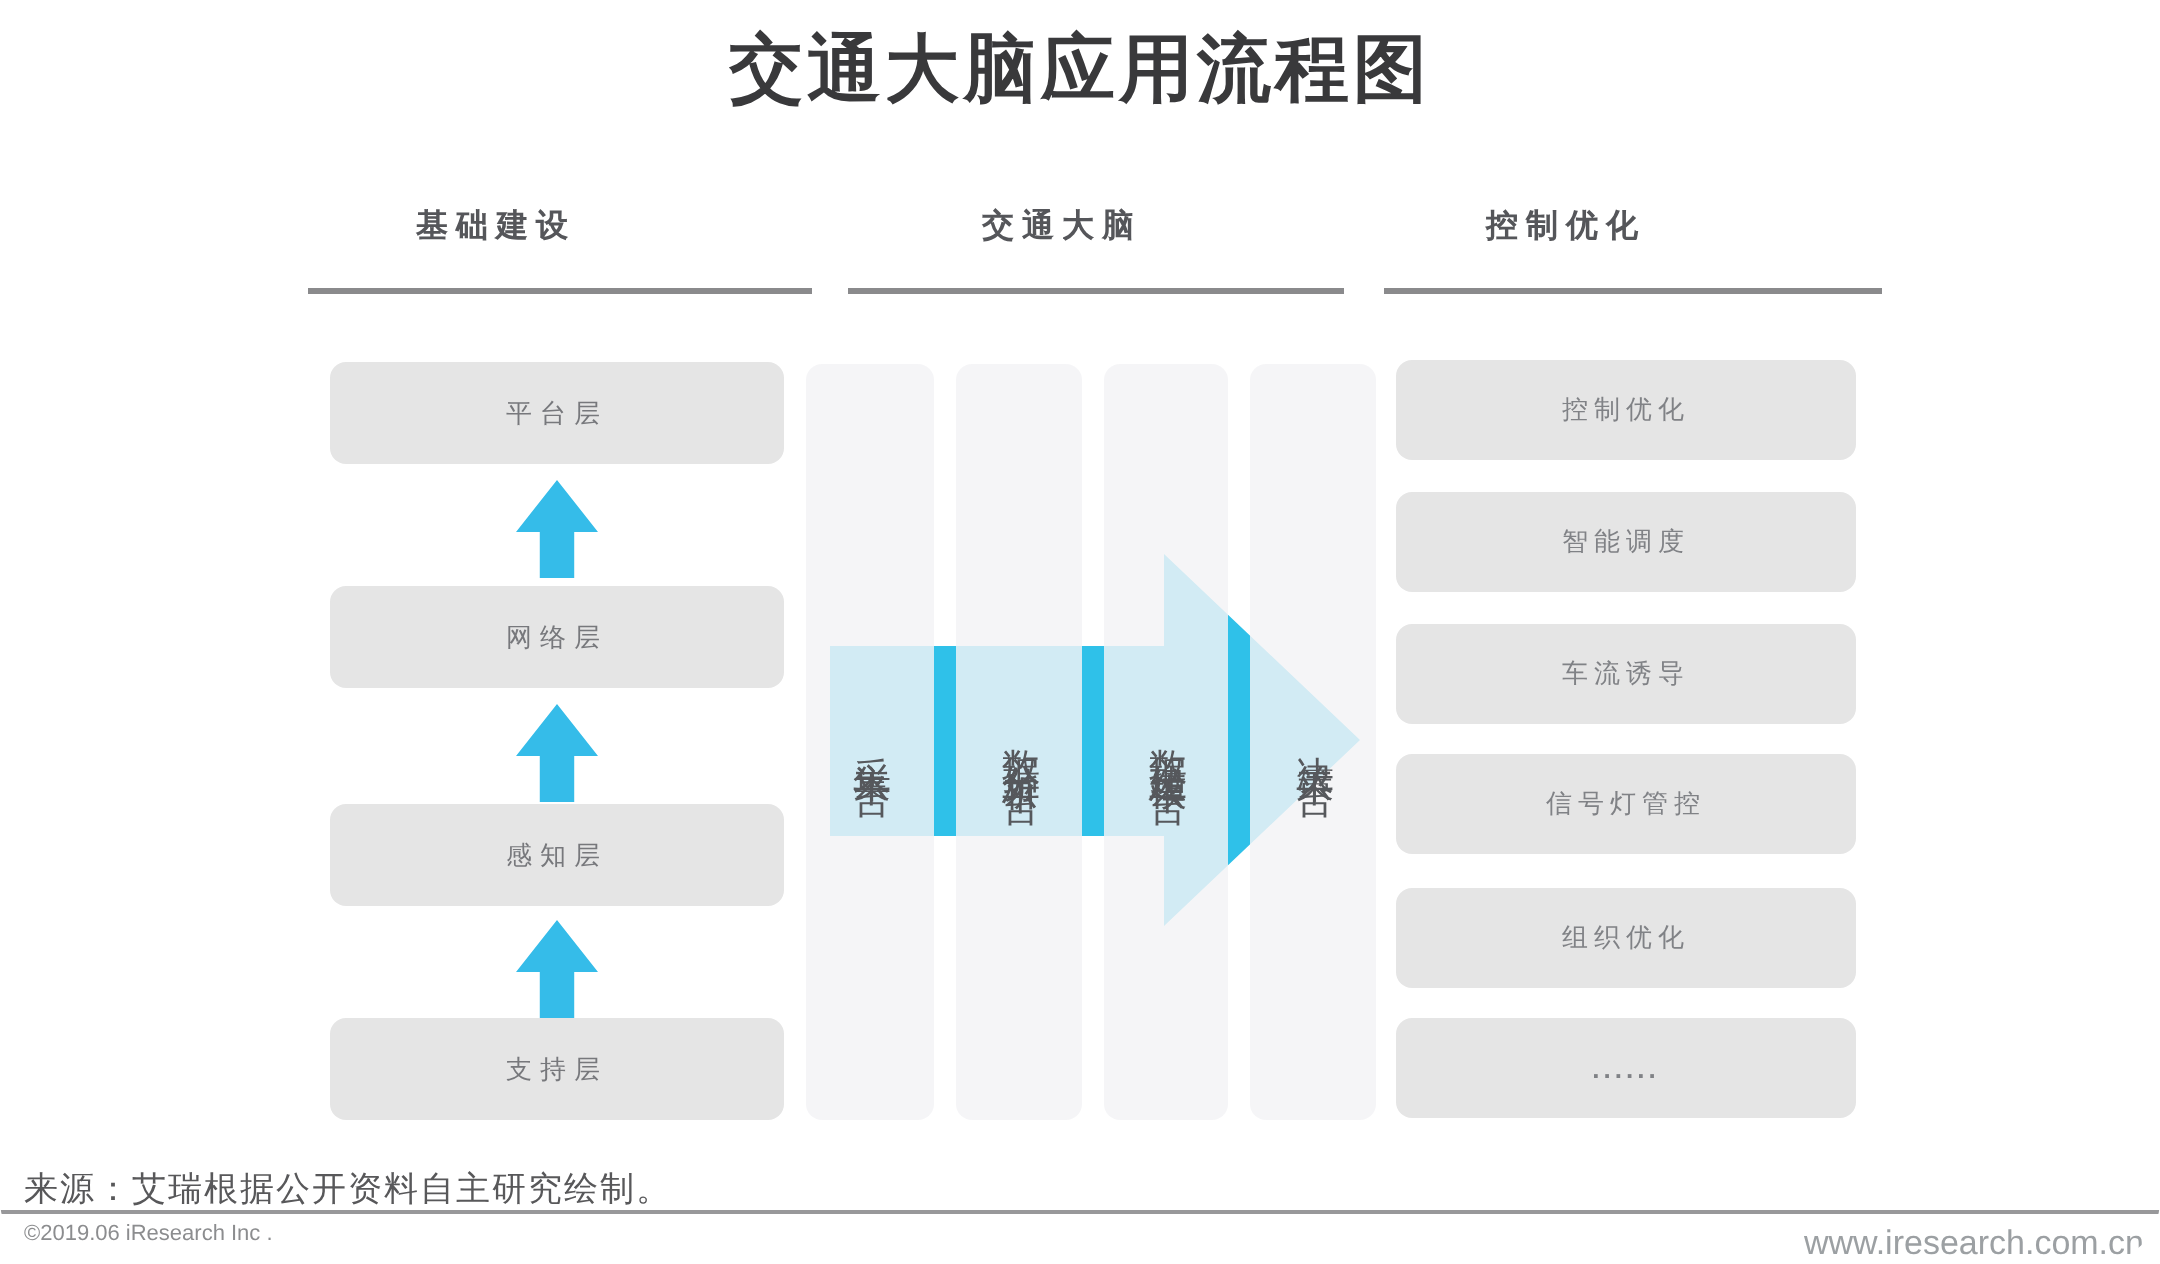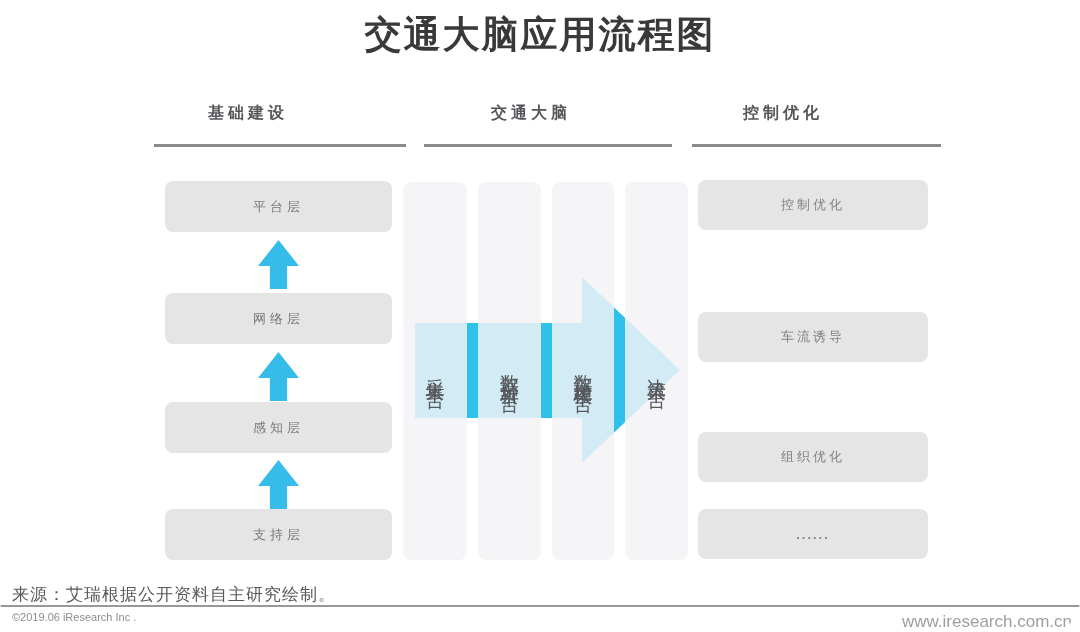--- a/index.html
+++ b/index.html
@@ -174,24 +174,30 @@
       <span class="vtext">数据建模平台</span>
     </div>
     <div class="vbar" style="left:222px; width:63px;">
       <span class="vtext">决策平台</span>
     </div>
   </div>
 
   <div class="gbox" style="left:698px; top:180px; width:230px; height:50px; letter-spacing:3px; color:#808286;">
     <span>控制优化</span>
   </div>
+  <div class="gbox" style="left:698px; top:246px; width:230px; height:50px; letter-spacing:3px; color:#808286;">
+    <span>智能调度</span>
+  </div>
   <div class="gbox" style="left:698px; top:312px; width:230px; height:50px; letter-spacing:3px; color:#808286;">
     <span>车流诱导</span>
   </div>
-  <div class="gbox" style="left:698px; top:432px; width:230px; height:50px; letter-spacing:3px; color:#808286;">
+  <div class="gbox" style="left:698px; top:377px; width:230px; height:50px; letter-spacing:3px; color:#808286;">
+    <span>信号灯管控</span>
+  </div>
+  <div class="gbox" style="left:698px; top:444px; width:230px; height:50px; letter-spacing:3px; color:#808286;">
     <span>组织优化</span>
   </div>
   <div class="gbox" style="left:698px; top:509px; width:230px; height:50px;">
     <span class="dots">......</span>
   </div>
 
   <div class="footer-source">来源：艾瑞根据公开资料自主研究绘制。</div>
   <div class="footer-line"></div>
   <div class="footer-copy">©2019.06 iResearch Inc .</div>
   <div class="footer-site">www.iresearch.com.cn</div>

